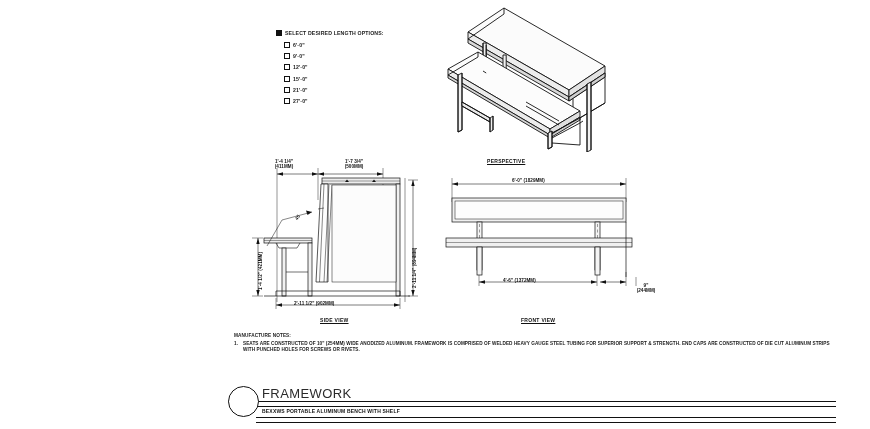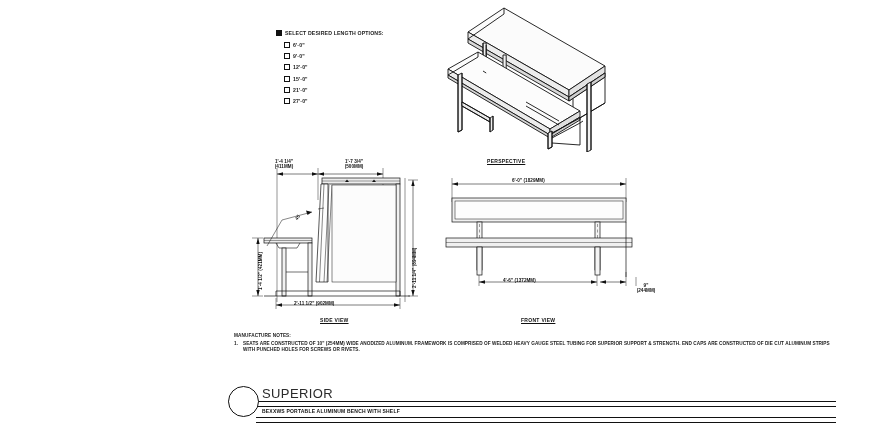--- a/index.html
+++ b/index.html
@@ -292,17 +292,17 @@
       <div class="nt-body">SEATS ARE CONSTRUCTED OF 10" (254MM) WIDE ANODIZED ALUMINUM. FRAMEWORK IS COMPRISED OF WELDED HEAVY GAUGE STEEL TUBING FOR SUPERIOR SUPPORT &amp; STRENGTH. END CAPS ARE CONSTRUCTED OF DIE CUT ALUMINUM STRIPS WITH PUNCHED HOLES FOR SCREWS OR RIVETS.</div>
     </div>
   </div>
 
   <div class="tblock">
     <div class="tb-rule"></div>
     <div class="tb-line2"></div>
     <div class="tb-line3"></div>
     <div class="tb-line4"></div>
     <div class="tb-circle"></div>
-    <div class="tb-title">SUPERIOR</div>
+    <div class="tb-title">FRAMEWORK</div>
     <div class="tb-sub">BEXXWS PORTABLE ALUMINUM BENCH WITH SHELF</div>
   </div>
 
 </div>
 
 </body></html>

